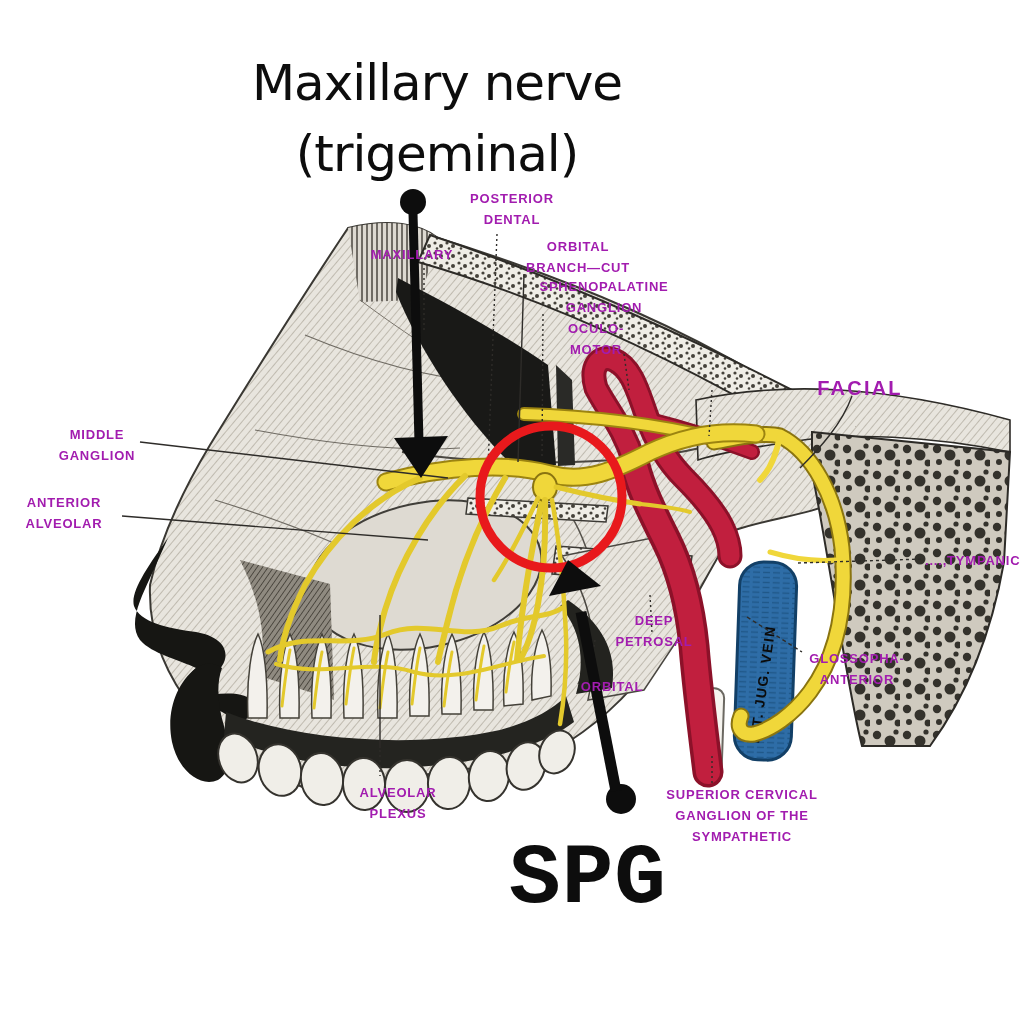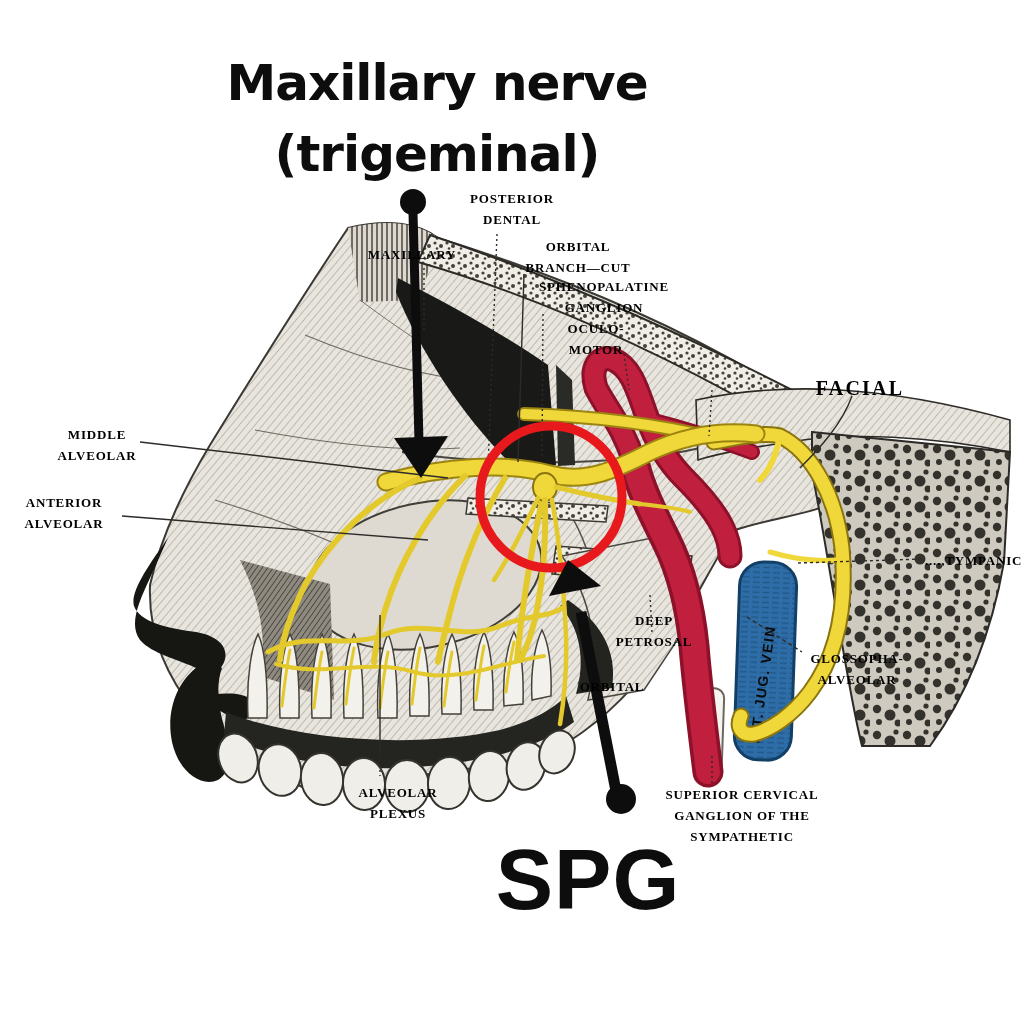--- a/index.html
+++ b/index.html
@@ -1,30 +1,30 @@
 <!DOCTYPE html>
 <html><head>
 <meta charset="utf-8">
 <style>
   html,body{margin:0;padding:0;background:#fff;}
   #stage{position:relative;width:1024px;height:1024px;background:#fff;overflow:hidden;
          font-family:"Liberation Sans",sans-serif;}
   #etching{position:absolute;left:0;top:0;}
   .fig-label{position:absolute;white-space:pre-line;text-align:center;
-             font-family:Liberation Serif, serif;font-weight:bold;
-             font-size:13px;line-height:21px;letter-spacing:.8px;color:#000000;
+             font-family:Liberation Sans, sans-serif;font-weight:bold;
+             font-size:13px;line-height:21px;letter-spacing:.8px;color:#a21caf;
              transform:translateX(-50%);}
   .fig-label.left-anchor{transform:none;text-align:left;}
   .fig-label.big{font-size:20px;letter-spacing:2.2px;}
   .annot-title{position:absolute;left:437px;top:48px;transform:translateX(-50%);
                white-space:pre-line;text-align:center;color:#0d0d0d;
-               font-family:"DejaVu Sans",sans-serif;font-weight:bold;
+               font-family:"DejaVu Sans",sans-serif;font-weight:normal;
                font-size:50px;line-height:71px;letter-spacing:-1px;}
   .annot-spg{position:absolute;left:588px;top:830px;transform:translateX(-50%);
-             color:#0d0d0d;font-family:Liberation Sans, sans-serif;font-weight:bold;
+             color:#0d0d0d;font-family:Liberation Mono, monospace;font-weight:bold;
              font-size:86px;letter-spacing:1px;}
 </style>
 </head>
 <body>
 
 <div id="stage">
 
   <svg id="etching" width="1024" height="1024" viewBox="0 0 1024 1024">
     <defs>
       <pattern id="hatchbg" width="6" height="6" patternUnits="userSpaceOnUse" patternTransform="rotate(40)">
@@ -246,29 +246,29 @@
 DENTAL</div>
   <div class="fig-label" style="left:604px;top:276px">SPHENOPALATINE
 GANGLION</div>
   <div class="fig-label" style="left:578px;top:236px">ORBITAL
 BRANCH—CUT</div>
   <div class="fig-label" style="left:596px;top:318px">OCULO-
 MOTOR</div>
   <div class="fig-label" style="left:412px;top:244px">MAXILLARY</div>
   <div class="fig-label big" style="left:860px;top:378px">FACIAL</div>
   <div class="fig-label" style="left:97px;top:424px">MIDDLE
-ALVEOLAR</div>
+GANGLION</div>
   <div class="fig-label" style="left:64px;top:492px">ANTERIOR
 ALVEOLAR</div>
   <div class="fig-label left-anchor" style="left:925px;top:550px">....,TYMPANIC</div>
   <div class="fig-label" style="left:654px;top:610px">DEEP
 PETROSAL</div>
   <div class="fig-label" style="left:612px;top:676px">ORBITAL</div>
   <div class="fig-label" style="left:857px;top:648px">GLOSSOPHA-
-ALVEOLAR</div>
+ANTERIOR</div>
   <div class="fig-label" style="left:398px;top:782px">ALVEOLAR
 PLEXUS</div>
   <div class="fig-label" style="left:742px;top:784px">SUPERIOR CERVICAL
 GANGLION OF THE
 SYMPATHETIC</div>
 
   <div class="annot-title">Maxillary nerve
 (trigeminal)</div>
   <div class="annot-spg">SPG</div>
 </div>

